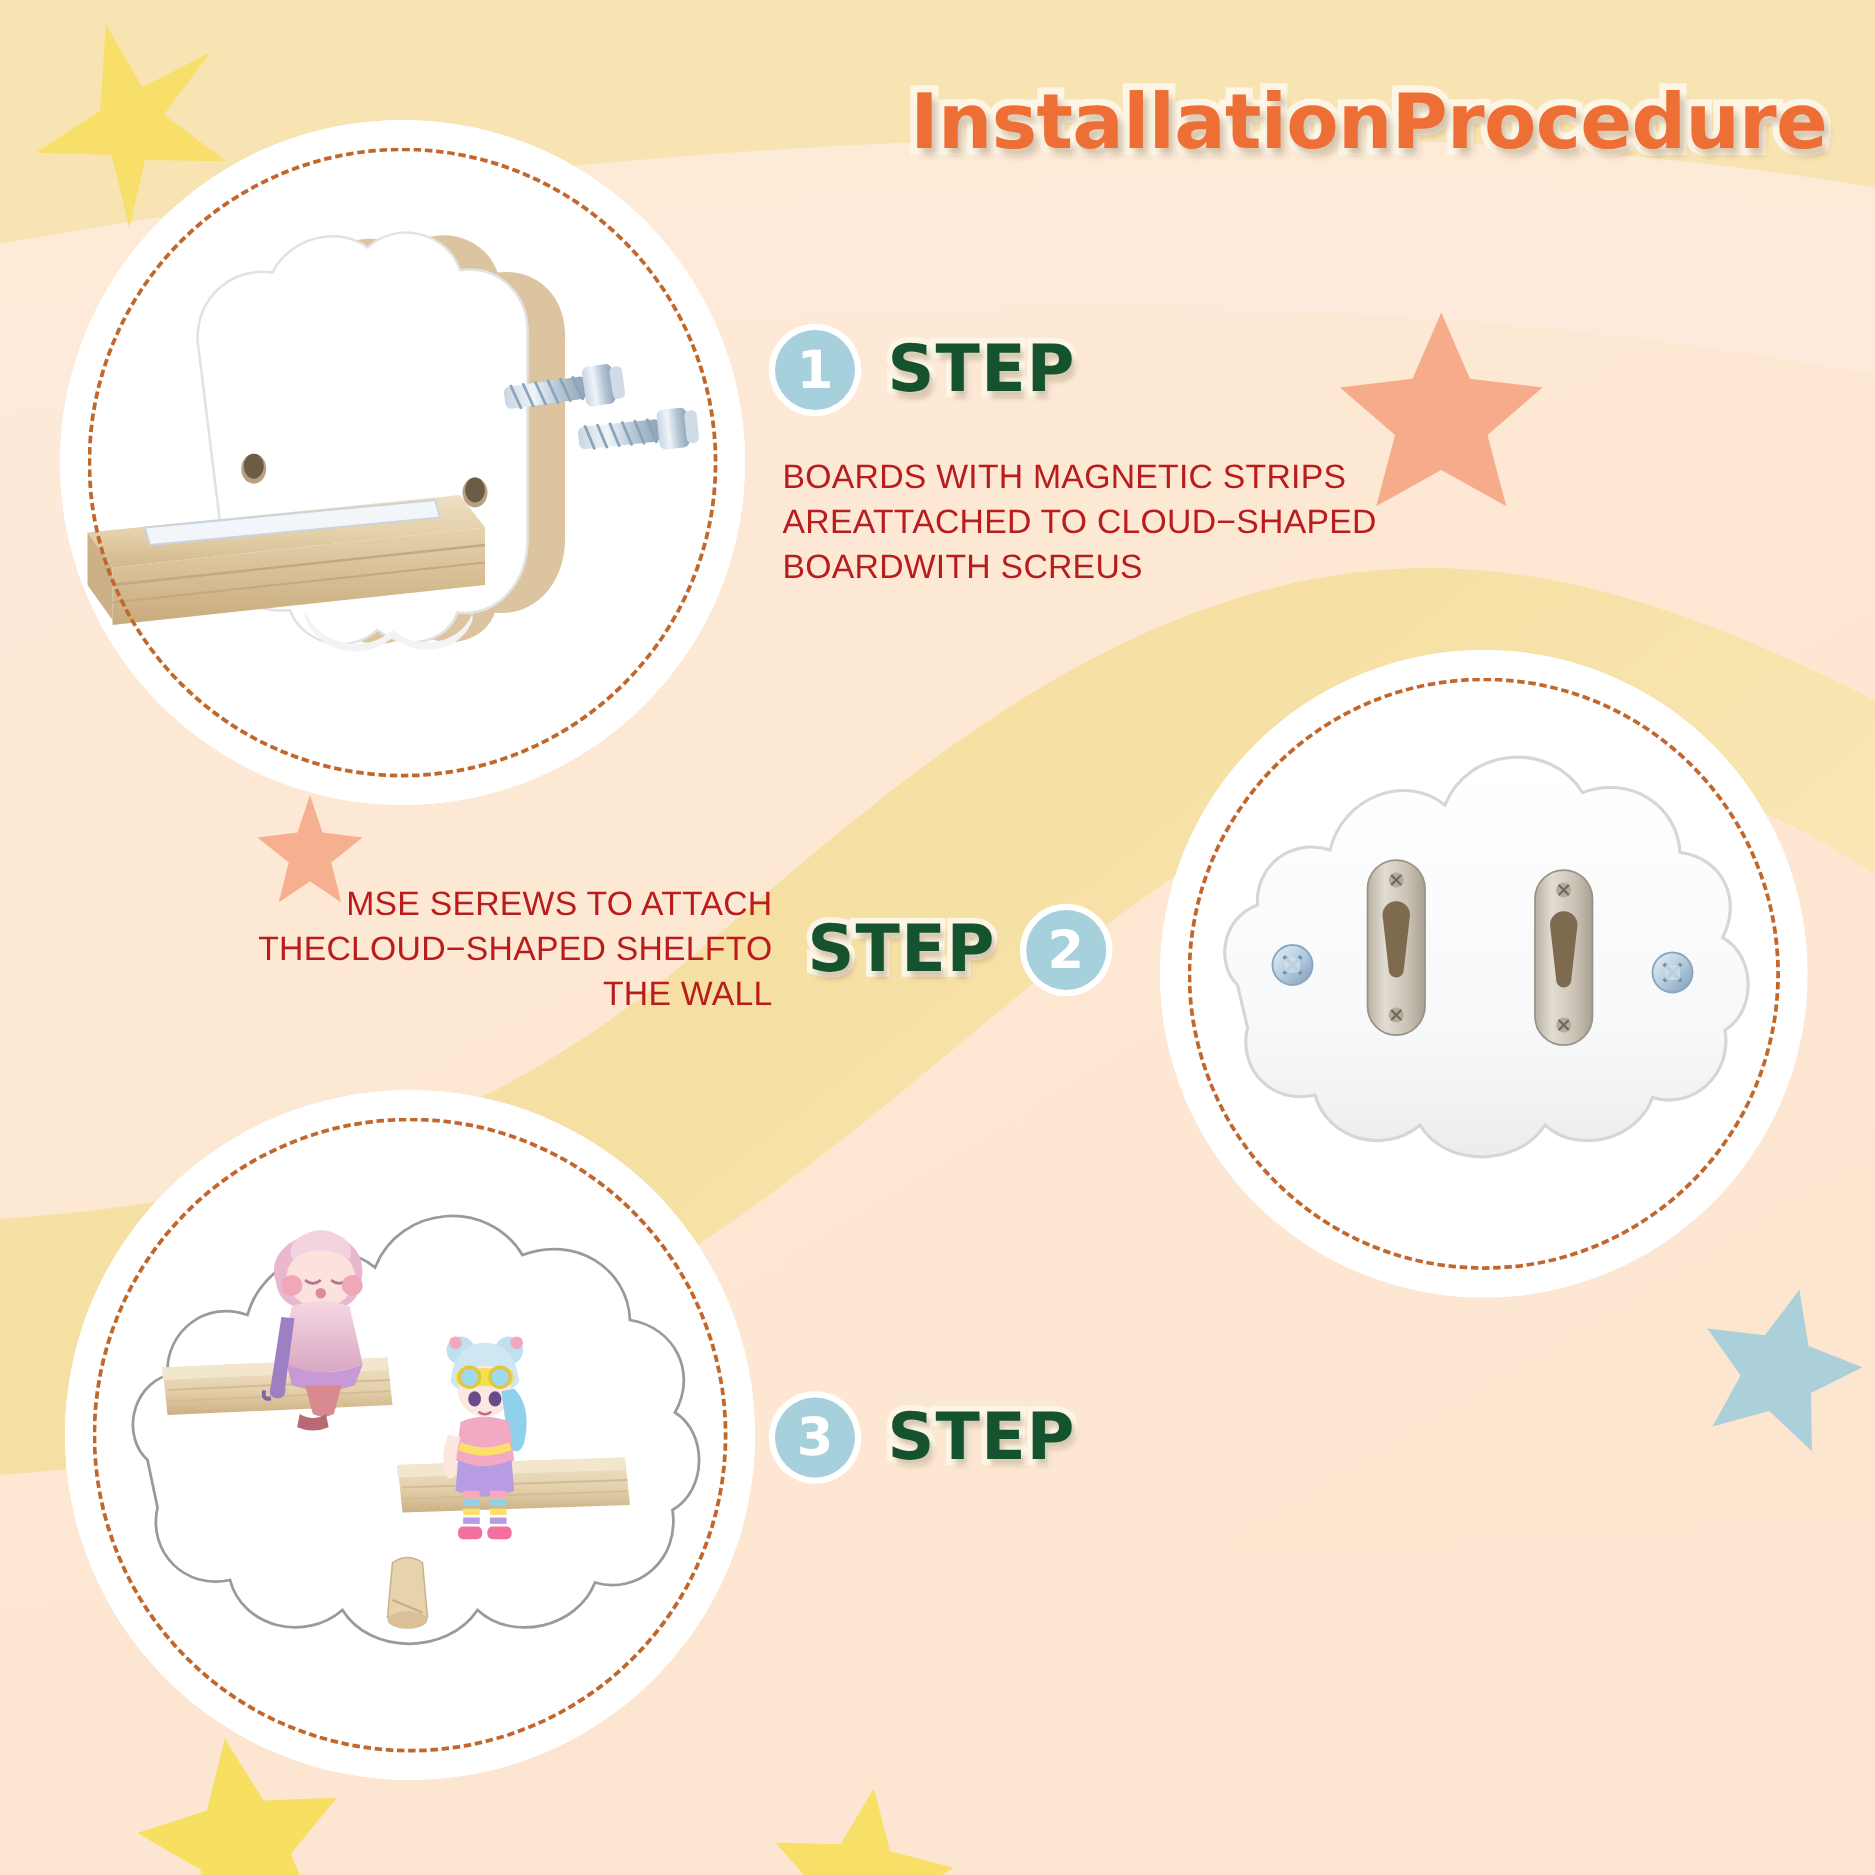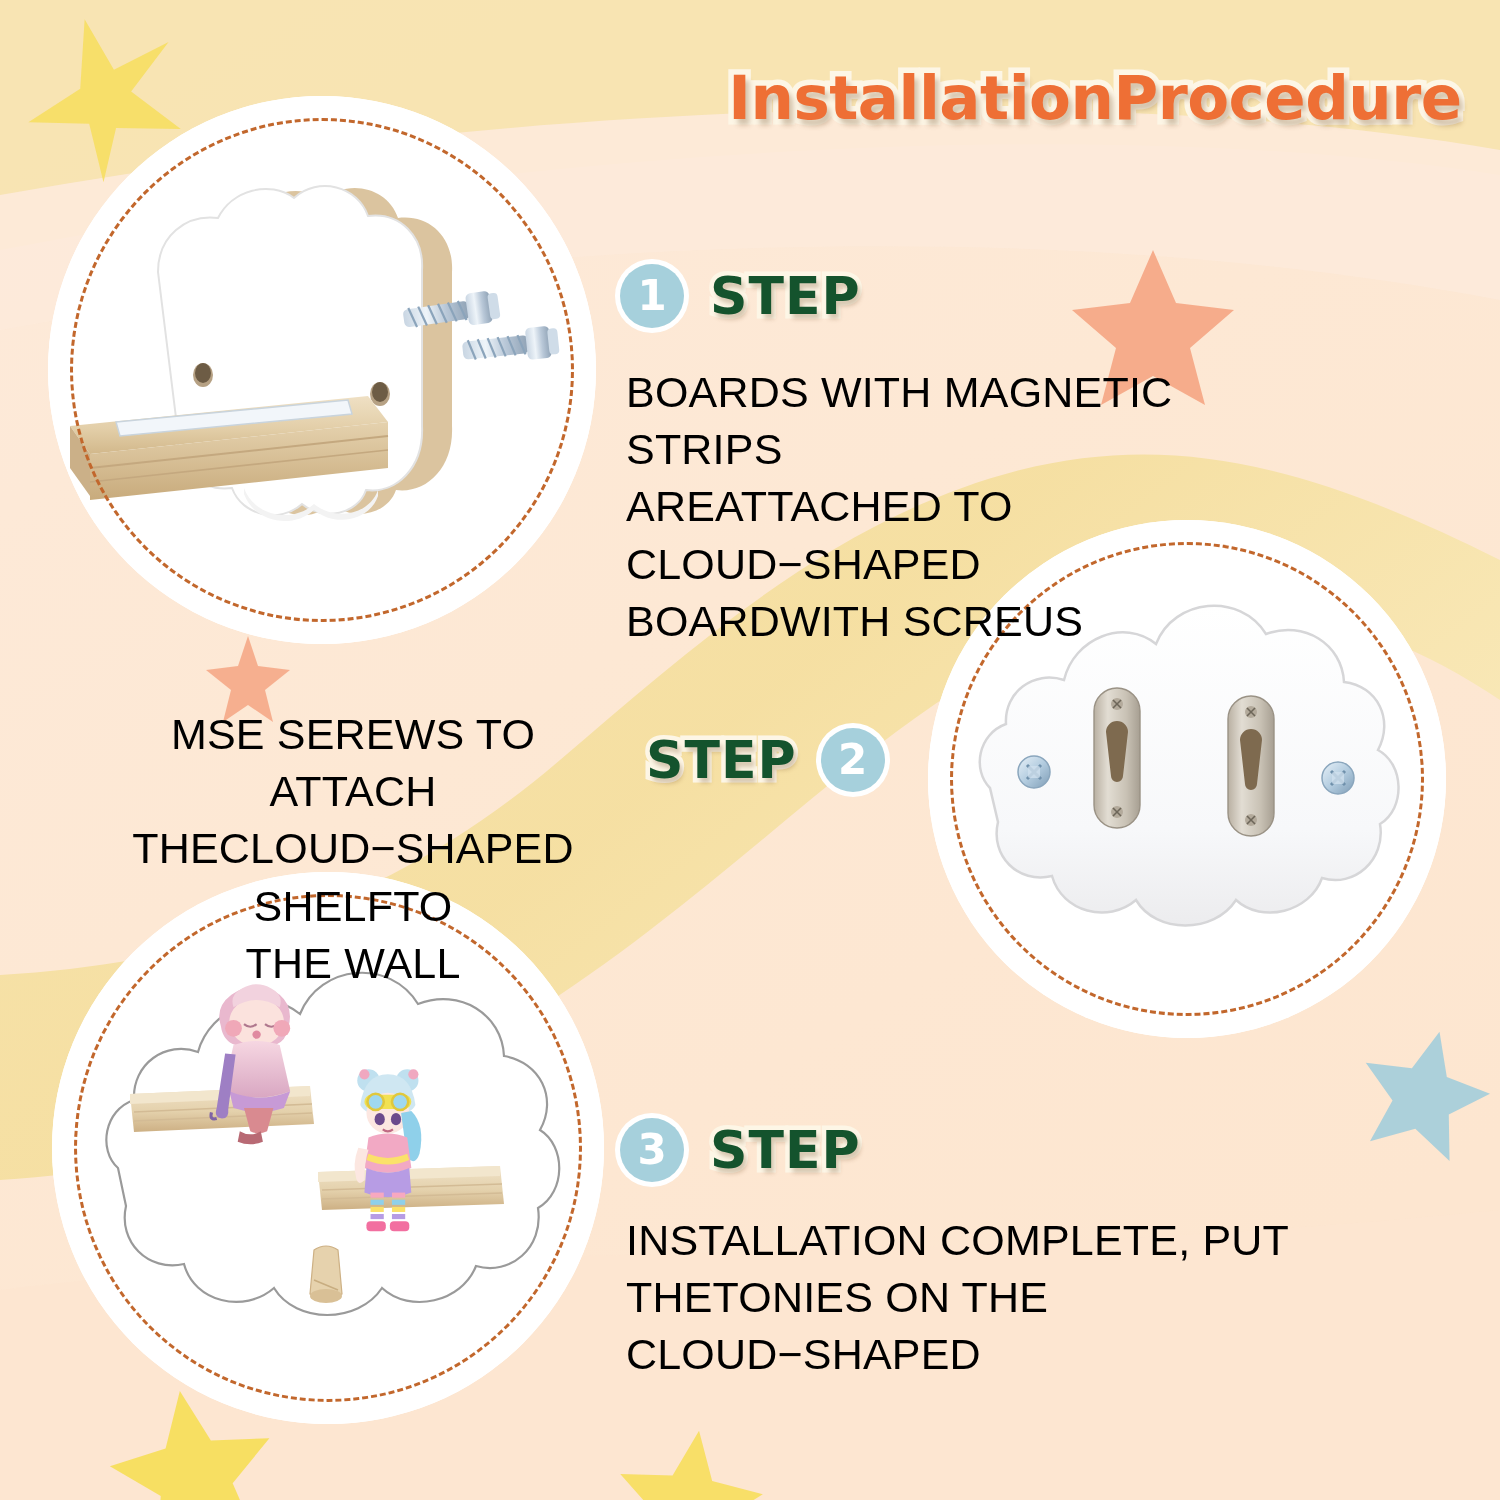--- a/index.html
+++ b/index.html
@@ -49,23 +49,23 @@
   .step-word{
     font-size:52px;font-weight:bold;letter-spacing:1px;
     color:#14532d;
     font-family:"DejaVu Sans", sans-serif;
     -webkit-text-stroke:9px #fdf6e6;
     paint-order:stroke fill;
     text-shadow:3px 5px 4px rgba(120,80,40,.28);
   }
   .step-body{
     position:absolute;
-    font-size:43px;
+    font-size:27px;
     line-height:1.33;
-    color:#000000;
+    color:#b91c1c;
     letter-spacing:.2px;
     z-index:5;
     white-space:pre-line;
     font-family:"Liberation Sans", sans-serif;
   }
   .rtl{text-align:right;}
 
   
   #title{
     position:absolute;
@@ -324,21 +324,21 @@
           <rect x="404" y="252" width="12" height="12" rx="2" fill="#cfe0ee" opacity=".8"></rect>
         </g>
       </svg>
     </div>
   </div>
 
   <div class="step-head" style="left:646px;top:728px;gap:24px;">
     <div class="step-word">STEP</div>
     <div class="step-badge">2</div>
   </div>
-  <div class="step-body rtl" style="left:88px;top:706px;width:530px;text-align:center;">MSE SEREWS TO ATTACH
+  <div class="step-body rtl" style="left:88px;top:706px;width:530px;">MSE SEREWS TO ATTACH
 THECLOUD−SHAPED SHELFTO
 THE WALL</div>
 
   <div class="photo-circle" style="left:52px;top:872px;width:552px;height:552px;">
     <div class="photo-inner">
       <svg viewBox="0 0 552 552" width="552" height="552">
         <defs>
           <linearGradient id="woodBar" x1="0" y1="0" x2="0" y2="1">
             <stop offset="0%" stop-color="#f0e2c8"></stop>
             <stop offset="55%" stop-color="#e4d1ac"></stop>
@@ -447,16 +447,14 @@
           <path d="M14,86 q-6,16 -2,30 q2,8 8,2 q0,-18 4,-30 Z" fill="#fce7e1"></path>
         </g>
       </svg>
     </div>
   </div>
 
   <div class="step-head" style="left:620px;top:1118px;gap:26px;">
     <div class="step-badge">3</div>
     <div class="step-word">STEP</div>
   </div>
-  <div class="step-body" style="left:626px;top:1212px;width:680px;">INSTALLATION COMPLETE, PUT
-THETONIES ON THE CLOUD−SHAPED</div>
 
 </div>
 
 </body></html>

